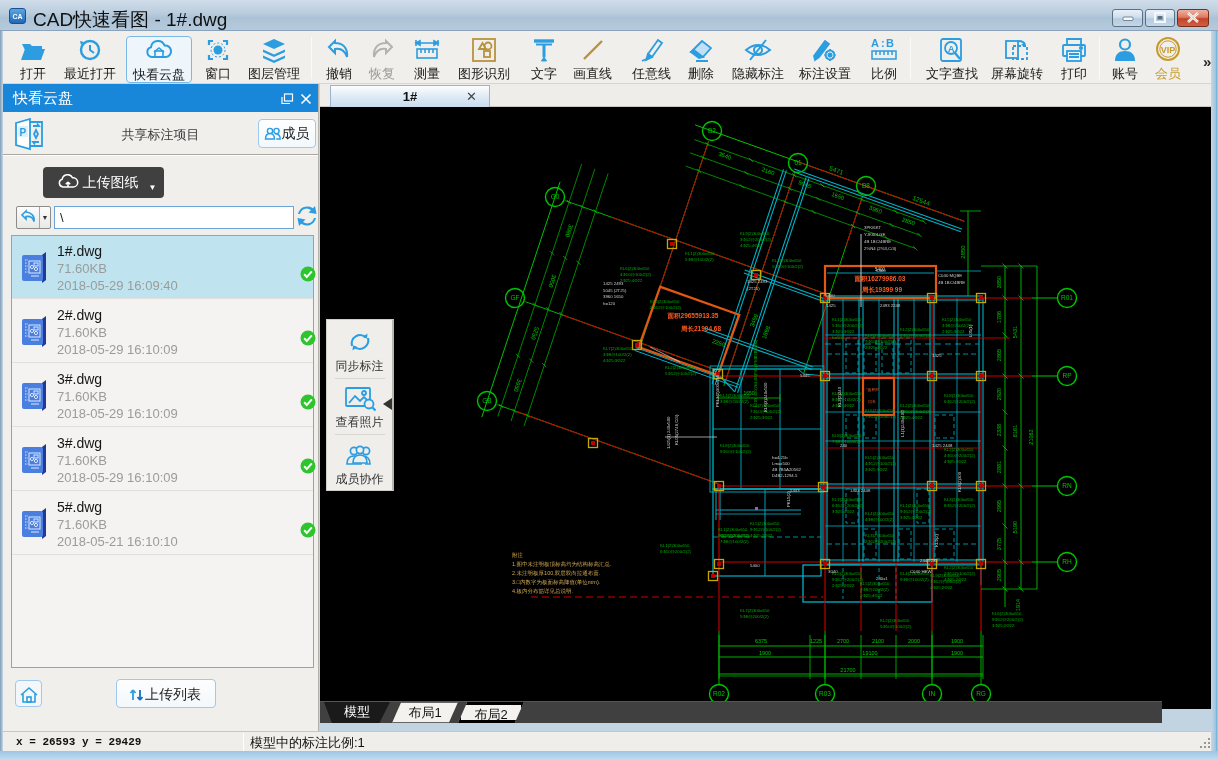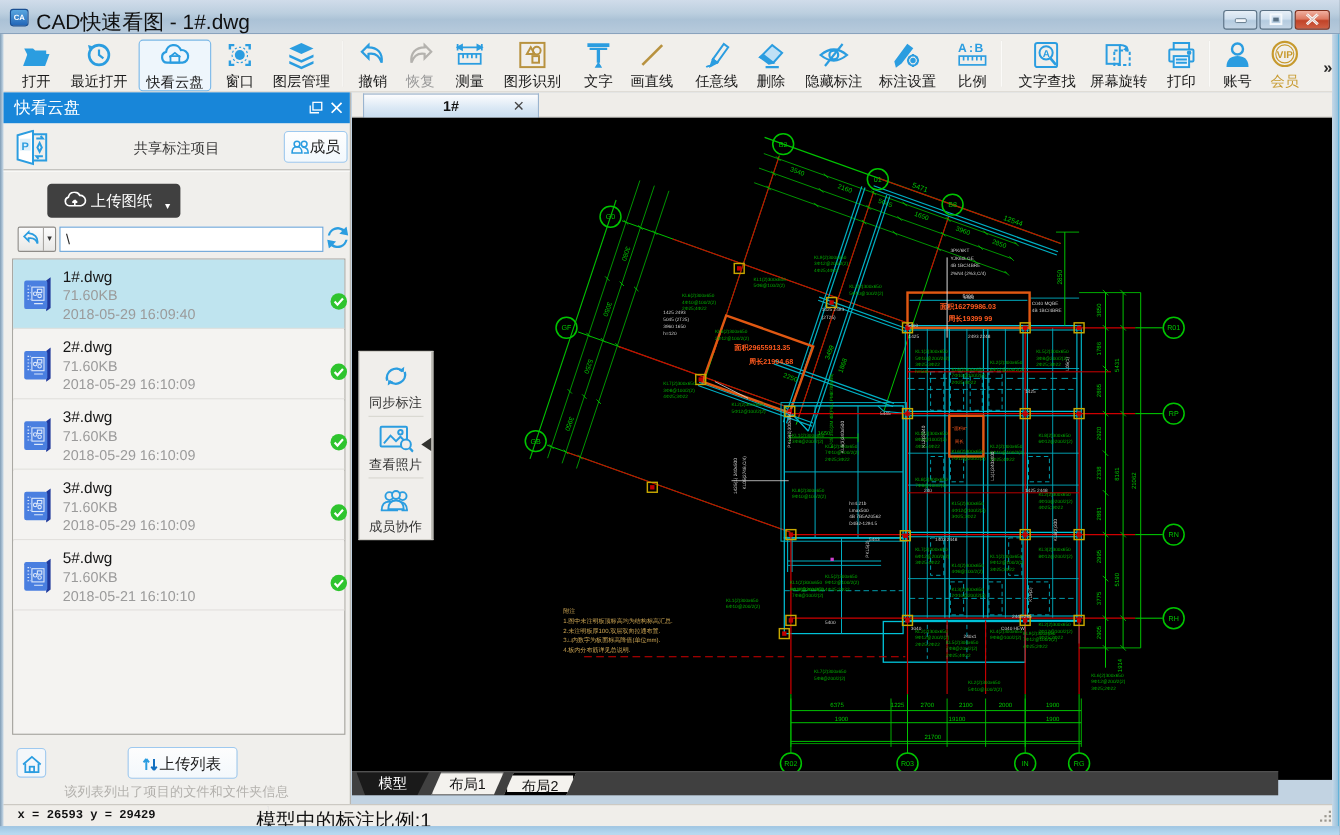--- a/index.html
+++ b/index.html
@@ -69,21 +69,21 @@
 .mtab{position:absolute;top:0;height:21px;font-size:13px;text-align:center;line-height:20px;color:#111}
 
 .ftool{position:absolute;left:326px;top:319px;width:68px;height:172px;background:#f0eeeb;border:1px solid #d0cec8;border-right:2px solid #b8b6b0}
 .ft-it{position:absolute;left:0;width:100%;text-align:center;font-size:12px;color:#333}
 .ft-sep{position:absolute;left:8px;width:50px;border-top:1px solid #d8d6d0}
 .collapse{position:absolute;left:383px;top:398px;width:0;height:0;border-top:6px solid transparent;border-bottom:6px solid transparent;border-right:9px solid #33332f}
 
 .sbar{position:absolute;left:3px;top:731px;width:1212px;height:20px;background:#f0eeea;border-top:1px solid #c9c6bf}
 .sb-xy{position:absolute;left:13px;top:4px;font-family:"Liberation Mono",monospace;font-size:11px;font-weight:bold;color:#111}
 .sb-sep{position:absolute;left:240px;top:1px;height:18px;width:1px;background:#b5b2ab;border-right:1px solid #fff}
-.sb-scale{position:absolute;left:230px;top:2px;font-size:18px;color:#111}
+.sb-scale{position:absolute;left:247px;top:2px;font-size:13px;color:#111}
 .grip{position:absolute;left:1196px;top:4px}
 .bborder{position:absolute;left:0;top:751px;width:1218px;height:8px;background:linear-gradient(#9fc5e2,#b9dcf2)}
 .sideL{position:absolute;left:0;top:31px;width:3px;height:720px;background:linear-gradient(90deg,#7f9cb5,#c6d8e7)}
 .sideR{position:absolute;left:1211px;top:31px;width:7px;height:720px;background:linear-gradient(90deg,#c6d8e7,#9cc3dd 70%,#5ab0d8 85%,#cfe2ef)}
 </style></head>
 <body>
 <div class="titlebar">
     <div class="tb-ico">CA</div>
     <div class="tb-title">CAD快速看图 - 1#.dwg</div>
  <div class="winbtn wb-min">
@@ -944,21 +944,20 @@
           <path d="M4 8 v8 h12 V8"></path>
           <rect x="8" y="11" width="4" height="5"></rect>
         </g>
       </svg></div>
  <div class="uplist"><svg width="16" height="18" viewBox="0 0 16 18">
         <g>
           <path d="M4 14 V4 M4 4 L1.5 7 M4 4 l2.5 3" stroke="#2b9de0" stroke-width="1.8" fill="none"></path>
           <path d="M11 4 v10 M11 14 l-2.5-3 M11 14 l2.5-3" stroke="#1370c0" stroke-width="1.8" fill="none"></path>
         </g>
       </svg>上传列表</div>
- <div class="lp-hint">该列表列出了项目的文件和文件夹信息</div>
 </div>
 <div class="ftool">
  <div class="ft-it" style="top:8px"><svg width="30" height="28" viewBox="0 0 30 28">
         <g stroke="#2b9de0" stroke-width="2.2" fill="none">
           <path d="M7 18 a8.5 8.5 0 0 1 14-8.5"></path>
           <path d="M23 10 a8.5 8.5 0 0 1 -14 8.5"></path>
           <path d="M21 4 v6 h-6" stroke-width="0" fill="none"></path>
           <path d="M22.5 5.5 l-0.5 5 -4.5-1.5 z" fill="#2b9de0" stroke="none"></path>
           <path d="M7.5 22.5 l0.5-5 4.5 1.5 z" fill="#2b9de0" stroke="none"></path>
         </g>

